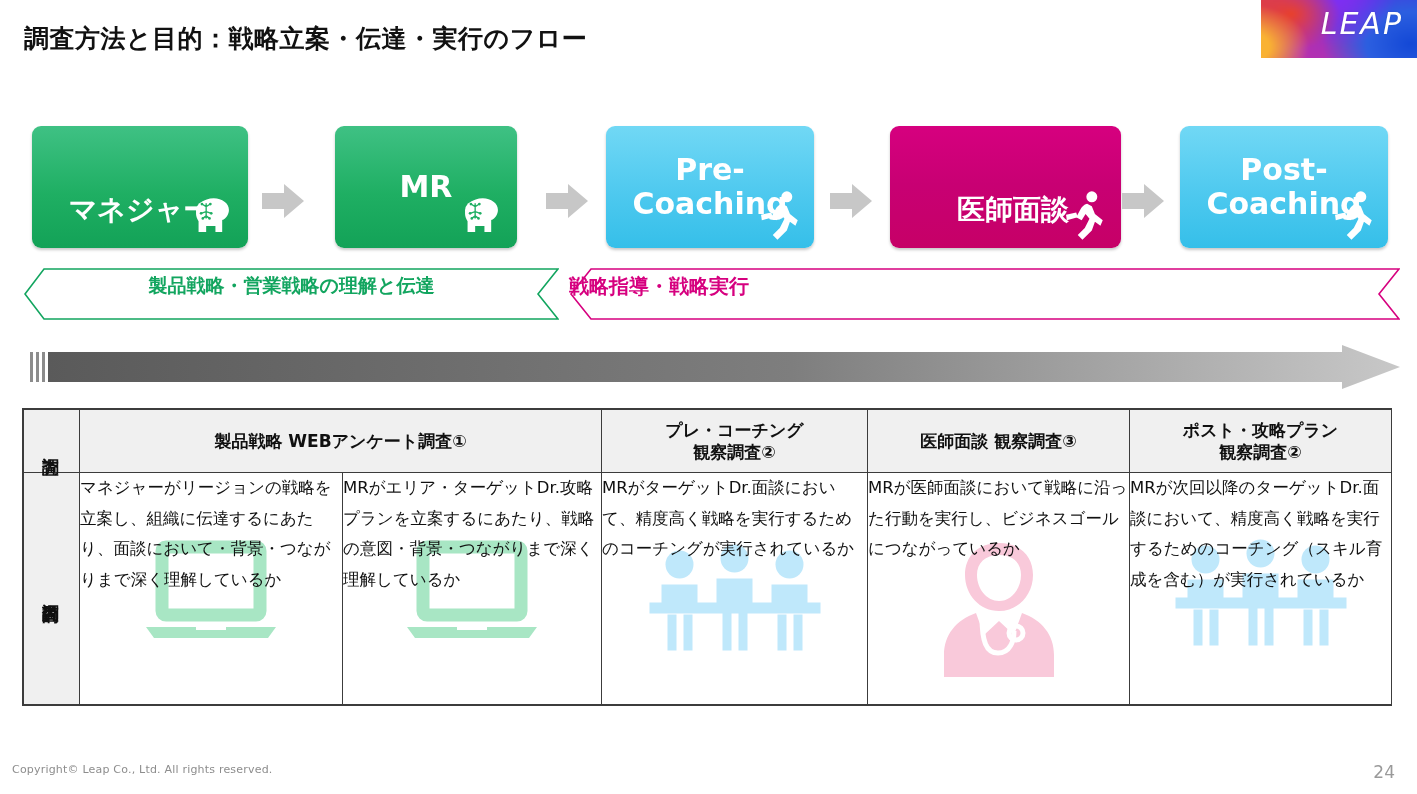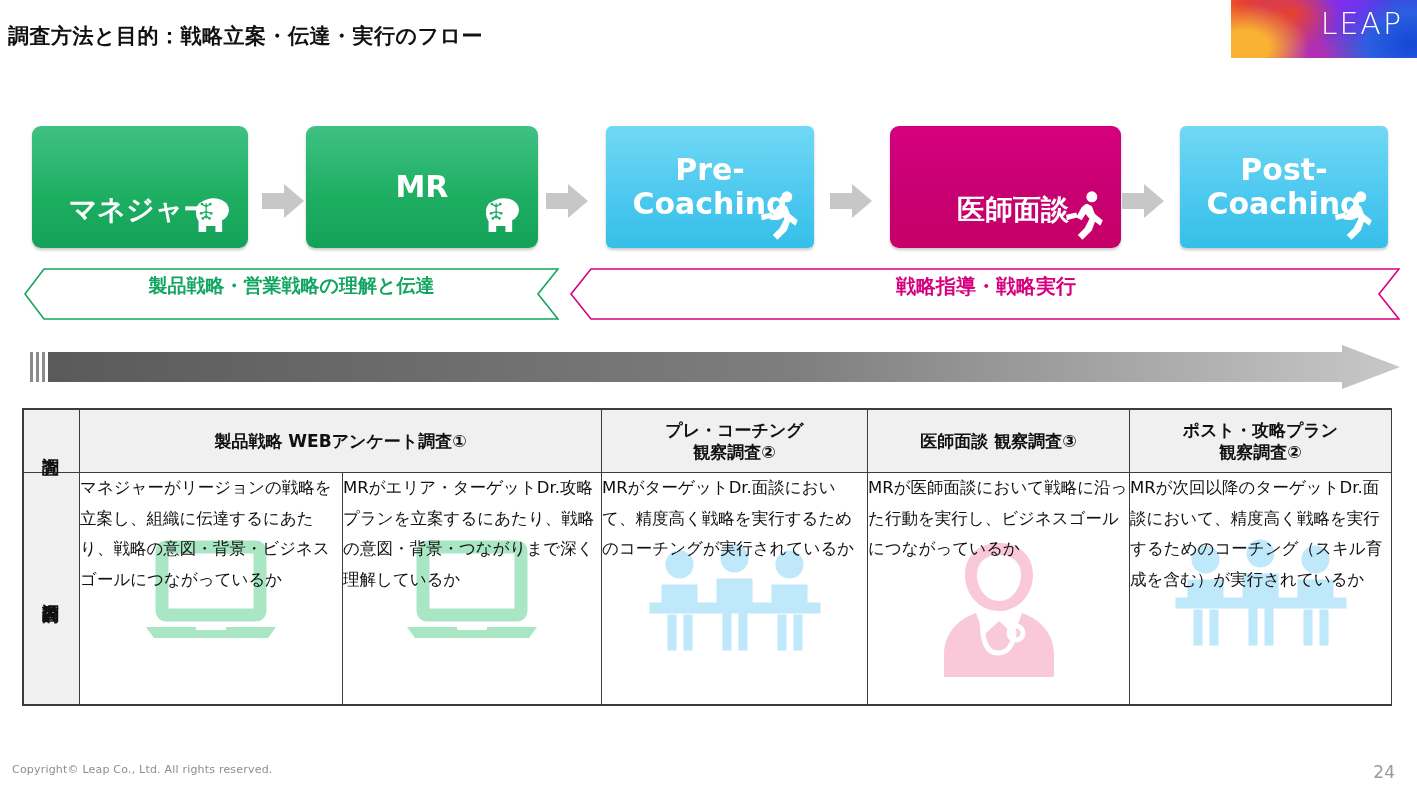--- a/index.html
+++ b/index.html
@@ -6,22 +6,23 @@
   html,body{margin:0;padding:0;}
   body{
     width:1417px;height:794px;
     background:#ffffff;
     font-family:"Liberation Sans","DejaVu Sans",sans-serif;
     overflow:hidden;position:relative;
     -webkit-font-smoothing:antialiased;
   }
   
   .logo-wrap{
-    position:absolute;top:0;right:0;width:186px;height:58px;
+    position:absolute;top:0;right:0;width:156px;height:58px;
     overflow:hidden;
+    font-style:italic;
   }
   .logo-blob{
     position:absolute;top:-46px;right:-30px;width:260px;height:150px;
     border-radius:50% 50% 45% 55% / 60% 55% 45% 40%;
     background:
       radial-gradient(ellipse 90px 60px at 22% 62%, #f9b233 0%, #f9b233 28%, rgba(249,178,51,0) 72%),
       radial-gradient(ellipse 70px 52px at 40% 40%, #e8412c 0%, rgba(232,65,44,0) 70%),
       radial-gradient(ellipse 80px 70px at 58% 28%, #7b2ff7 0%, rgba(123,47,247,0) 72%),
       radial-gradient(ellipse 110px 80px at 86% 60%, #1348d6 0%, #2c5fe0 40%, rgba(44,95,224,0) 80%),
       radial-gradient(ellipse 120px 90px at 70% 85%, #e0349a 0%, rgba(224,52,154,0) 75%),
@@ -29,37 +30,37 @@
     filter:blur(1px);
   }
   .logo-text{
     position:absolute;top:6px;right:14px;
     font-size:30px;letter-spacing:2px;color:#ffffff;
     font-family:"DejaVu Sans",sans-serif;font-weight:300;
     text-shadow:0 0 2px rgba(0,0,0,.12);
   }
   
   .page-title{
-    position:absolute;left:8px;top:22px;
-    font-size:21px;font-weight:bold;color:#111111;
+    position:absolute;left:24px;top:22px;
+    font-size:25px;font-weight:bold;color:#111111;
     letter-spacing:.5px;
     font-family:"DejaVu Sans","Liberation Sans",sans-serif;
   }
   
   .flow{position:absolute;left:0;top:126px;width:1417px;height:122px;}
   .fbox{
     position:absolute;top:0;height:122px;border-radius:9px;
     box-shadow:0 2px 3px rgba(0,0,0,.22);
     color:#fff;display:flex;align-items:center;justify-content:center;
     text-align:center;line-height:1.12;
     font-family:"DejaVu Sans","Liberation Sans",sans-serif;
   }
   .fbox .lbl{position:relative;z-index:2;display:block;padding:0 10px;}
   .fbox.green{background:linear-gradient(180deg,#3fc184 0%,#1faf63 55%,#13a257 100%);}
-  .fbox.blue{background:linear-gradient(180deg,#71d8f5 0%,#4ec9ef 55%,#35bfe9 100%);border-radius:6px;}
+  .fbox.blue{background:linear-gradient(180deg,#71d8f5 0%,#4ec9ef 55%,#35bfe9 100%);}
   .fbox.magenta{background:linear-gradient(180deg,#d6007f 0%,#c80073 48%,#c60067 100%);}
   .fbox .ico{position:absolute;z-index:3;}
   .fbox .ico svg{display:block;}
   .jp28{font-size:28px;font-weight:bold;margin-top:45px;}
   .en30{font-size:30px;font-weight:bold;}
   
   .garrow{position:absolute;top:58px;width:42px;height:34px;}
   
   .banners{position:absolute;left:0;top:268px;width:1417px;height:56px;}
   .chev{position:absolute;top:0;height:36px;display:flex;align-items:center;justify-content:center;}
@@ -127,21 +128,21 @@
         <circle cx="35" cy="36" r="1.5" fill="#1faf63"></circle>
       </svg>
     </span>
   </div>
   <div class="garrow" style="left:262px;">
     <svg width="42" height="34" viewBox="0 0 42 34">
         <path fill="#c7c7c7" d="M0 9h22V0l20 17-20 17v-9H0z"></path>
       </svg>
   </div>
 
-  <div class="fbox green" style="left:306px;width:232px;">
+  <div class="fbox green" style="left:335px;width:182px;">
     <span class="lbl en30">MR</span>
     <span class="ico" style="right:14px;bottom:6px;">
       <svg width="54" height="54" viewBox="0 0 64 64">
         <path fill="#fff" d="M40 12c-12 0-21 8-21 18 0 4 1.5 7 3 9.5V52h9v-7h11v7h8V38c5-2 8-7 8-12 0-8-8-14-18-14z"></path>
         <circle cx="31" cy="27" r="12" fill="#fff"></circle>
         <g stroke="#1faf63" stroke-width="1.6" fill="none">
           <path d="M31 18v18M31 22l-5-3M31 22l5-3M31 28l-6 2M31 28l6 2M31 33l-4 3M31 33l4 3"></path>
         </g>
         <circle cx="26" cy="19" r="1.6" fill="#1faf63"></circle>
         <circle cx="36" cy="19" r="1.6" fill="#1faf63"></circle>
@@ -215,21 +216,21 @@
       <path d="M20 1 L534 1 L514 26 L534 51 L20 51 L1 26 Z" fill="#ffffff" stroke="#12a55f" stroke-width="1.6"></path>
     </svg>
     <span class="ctext green-chev-text">製品戦略・営業戦略の理解と伝達</span>
   </div>
 
 
   <div class="chev" style="left:569px;width:831px;justify-content:flex-start;">
     <svg width="831" height="52" viewBox="0 0 831 52" preserveAspectRatio="none">
       <path d="M22 1 L830 1 L810 26 L830 51 L22 51 L2 26 Z" fill="none" stroke="#d6007f" stroke-width="1.6"></path>
     </svg>
-    <span class="ctext mag-chev-text2" style="margin-left:327px;">戦略指導・戦略実行</span>
+    <span class="ctext mag-chev-text2" style="">戦略指導・戦略実行</span>
   </div>
 </div>
 
 <div class="grad-arrow">
   <svg width="1370" height="44" viewBox="0 0 1370 44" preserveAspectRatio="none">
     <defs>
       <linearGradient id="gbar" x1="0" y1="0" x2="1" y2="0">
         <stop offset="0%" stop-color="#5a5a5a"></stop>
         <stop offset="55%" stop-color="#7e7e7e"></stop>
         <stop offset="100%" stop-color="#c8c8c8"></stop>
@@ -278,21 +279,21 @@
       </td>
 
       <td class="bodycell">
         <span class="wm">
           <svg width="150" height="120" viewBox="0 0 150 120">
             <rect x="26" y="16" width="98" height="68" rx="4" fill="none" stroke="#a8e6c4" stroke-width="13"></rect>
             <path d="M10 96h130l-8 11H18z" fill="#a8e6c4"></path>
             <rect x="60" y="92" width="30" height="7" fill="#ffffff"></rect>
           </svg>
         </span>
-        <span class="txt">マネジャーがリージョンの戦略を立案し、組織に伝達するにあたり、戦略の意図・背景・ビジネスゴールにつながっているか</span>
+        <span class="txt">マネジャーがリージョンの戦略を立案し、組織に伝達するにあたり、面談において・背景・つながりまで深く理解しているか</span>
       </td>
 
       <td class="bodycell">
         <span class="wm">
           <svg width="150" height="120" viewBox="0 0 150 120">
             <rect x="26" y="16" width="98" height="68" rx="4" fill="none" stroke="#a8e6c4" stroke-width="13"></rect>
             <path d="M10 96h130l-8 11H18z" fill="#a8e6c4"></path>
             <rect x="60" y="92" width="30" height="7" fill="#ffffff"></rect>
           </svg>
         </span>

